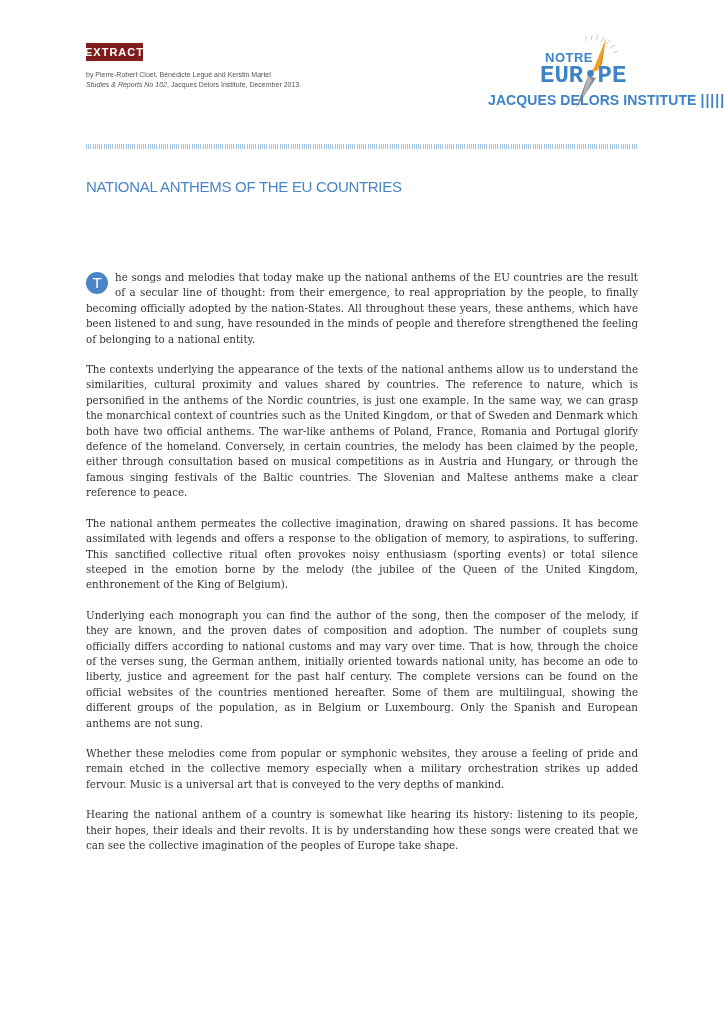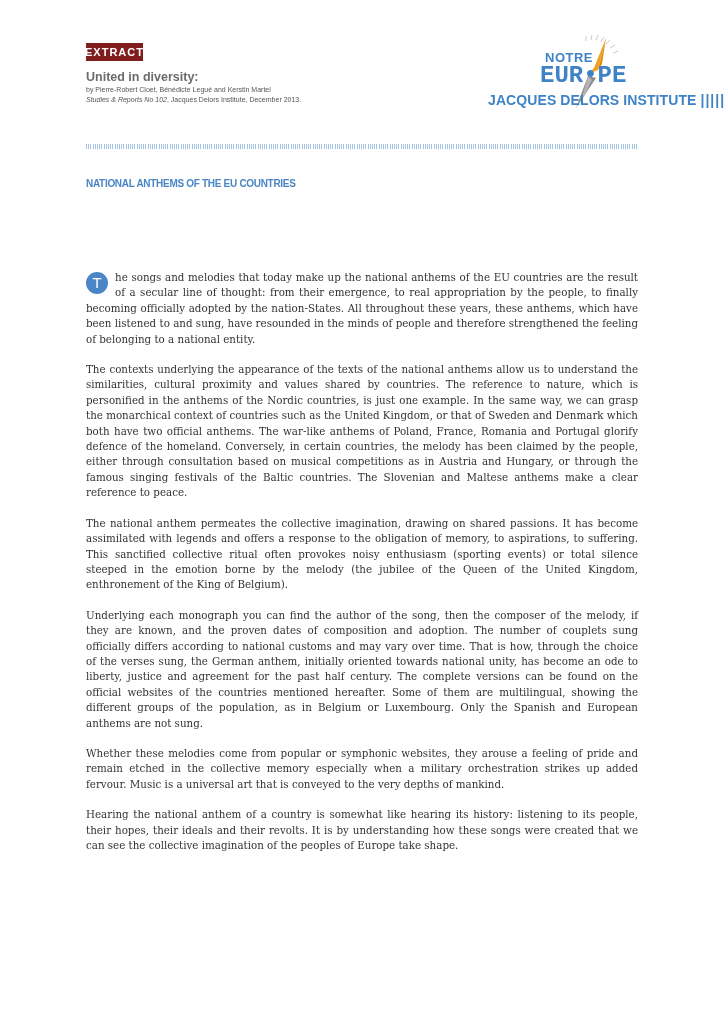--- a/index.html
+++ b/index.html
@@ -18,35 +18,34 @@
 
   .logo { position: absolute; left: 488px; top: 30px; width: 150px; height: 82px; }
   .logo .notre { position: absolute; left: 57px; top: 20px; font-family: "Liberation Sans", sans-serif; font-weight: bold; font-size: 13px; color: #3f83c7; letter-spacing: 0.5px; }
   .logo .europe { position: absolute; left: 52px; top: 32px; font-family: Liberation Mono, monospace; font-weight: bold; font-size: 24px; color: #3f83c7; letter-spacing: 0px; }
   .logo .jdi { position: absolute; left: 0px; top: 62px; font-family: "Liberation Sans", sans-serif; font-weight: bold; font-size: 14px; color: #3f83c7; letter-spacing: 0.1px; white-space: nowrap; }
   .logo svg { position: absolute; left: 0; top: 0; }
 
   .rule { position: absolute; left: 86px; top: 144px; width: 552px; height: 5px;
           background: repeating-linear-gradient(90deg, #8db4dc 0px, #8db4dc 1px, transparent 1px, transparent 2.2px); opacity: 0.8; }
 
-  .section-title { position: absolute; left: 86px; top: 178px; font-family: "Liberation Sans", sans-serif; font-weight: bold;
-                   font-size: 10px; color: #4a86c5; letter-spacing: -0.3px; }
+  .section-title { position: absolute; left: 86px; top: 178px; font-family: "Liberation Sans", sans-serif; font-weight: normal;
+                   font-size: 15px; color: #4a86c5; letter-spacing: -0.3px; }
 
   .body-text { position: absolute; left: 86px; top: 270px; width: 552px; font-size: 10.3px; line-height: 15.4px; color: #333; text-align: justify; }
   .body-text p { margin: 0 0 15px 0; }
   .dropcap { float: left; width: 22px; height: 22px; border-radius: 50%; background: #4a86c5; color: #fff;
              font-family: "Liberation Sans", sans-serif; font-size: 15px; line-height: 22px; text-align: center; margin: 2px 7px 0 0; }
 </style>
 </head>
 <body>
 
 <div class="badge">EXTRACT</div>
 
 <div class="pub">
-  <div class="line1">United in diversity:</div>
   <div class="line3">by Pierre-Robert Cloet, Bénédicte Legué and Kerstin Martel</div>
   <div class="line4"><em>Studies &amp; Reports No 102</em><span>, Jacques Delors Institute, December 2013.</span></div>
 </div>
 
 <div class="logo">
   <svg width="150" height="82">
     <g stroke="#c9c9c9" stroke-width="1">
       <line x1="103" y1="10" x2="104" y2="5"></line>
       <line x1="108" y1="10" x2="110" y2="5"></line>
       <line x1="113" y1="12" x2="116" y2="7"></line>

